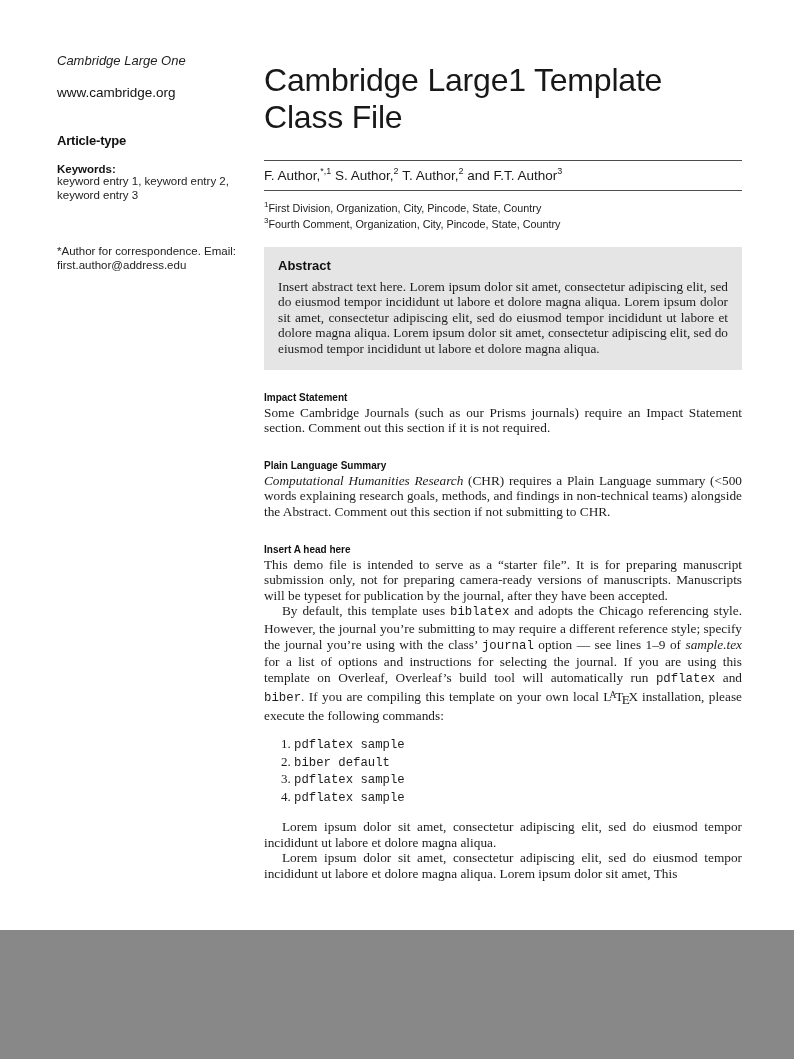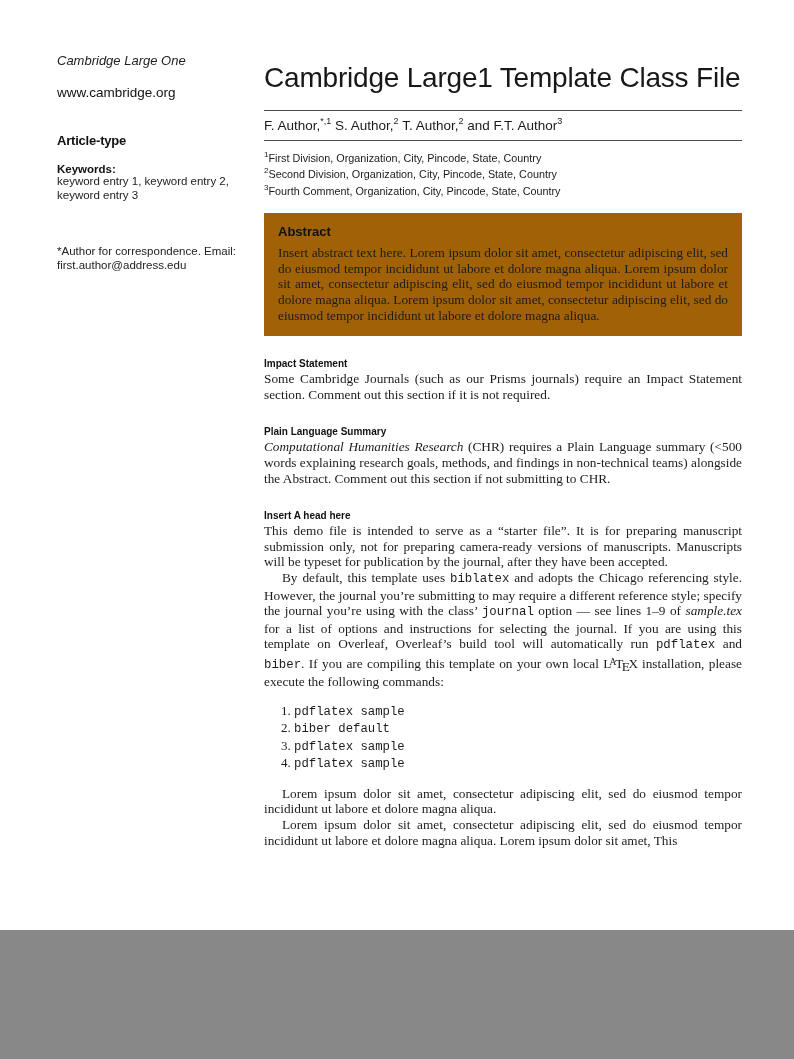--- a/index.html
+++ b/index.html
@@ -62,45 +62,45 @@
   }
 
   
   .main {
     position: absolute;
     left: 264px;
     top: 62px;
     width: 478px;
   }
   h1.title {
-    font-size: 28px;
+    font-size: 32px;
     font-weight: 500;
     color: #181818;
     letter-spacing: -0.2px;
-    margin-bottom: 16px;
+    margin-bottom: 24px;
   }
   .authors-bar {
     border-top: 1px solid #4d4d4d;
     border-bottom: 1px solid #4d4d4d;
     padding: 5px 0 7px;
     font-size: 13.5px;
     color: #1a1a1a;
   }
   .authors-bar sup { font-size: 9px; }
   .affiliations {
     margin-top: 7px;
     font-size: 10.8px;
     line-height: 13px;
     color: #1a1a1a;
   }
   .affiliations sup { font-size: 8px; }
 
   .abstract-box {
     margin-top: 16px;
-    background: #a16207;
+    background: #e5e5e5;
     padding: 11px 14px 13px 14px;
   }
   .abstract-box h2 {
     font-size: 13px;
     font-weight: bold;
     color: #111;
     margin-bottom: 6px;
   }
   .serif-body {
     font-family: "Liberation Serif", serif;
@@ -189,21 +189,20 @@
   </div>
 
   <div class="main">
 
     <h1 class="title">Cambridge Large1 Template Class File</h1>
 
     <div class="authors-bar"><span>F. Author,</span><sup>*,1</sup><span> S. Author,</span><sup>2</sup><span> T. Author,</span><sup>2</sup><span> and F.T. Author</span><sup>3</sup></div>
 
     <div class="affiliations">
       <div><sup>1</sup><span>First Division, Organization, City, Pincode, State, Country</span></div>
-      <div><sup>2</sup><span>Second Division, Organization, City, Pincode, State, Country</span></div>
       <div><sup>3</sup><span>Fourth Comment, Organization, City, Pincode, State, Country</span></div>
     </div>
 
     <div class="abstract-box">
       <h2>Abstract</h2>
       <div class="serif-body">Insert abstract text here.  Lorem ipsum dolor sit amet, consectetur adipiscing elit, sed do eiusmod tempor incididunt ut labore et dolore magna aliqua.  Lorem ipsum dolor sit amet, consectetur adipiscing elit, sed do eiusmod tempor incididunt ut labore et dolore magna aliqua.  Lorem ipsum dolor sit amet, consectetur adipiscing elit, sed do eiusmod tempor incididunt ut labore et dolore magna aliqua.</div>
     </div>
 
     <div class="section first">
       <h2>Impact Statement</h2>

